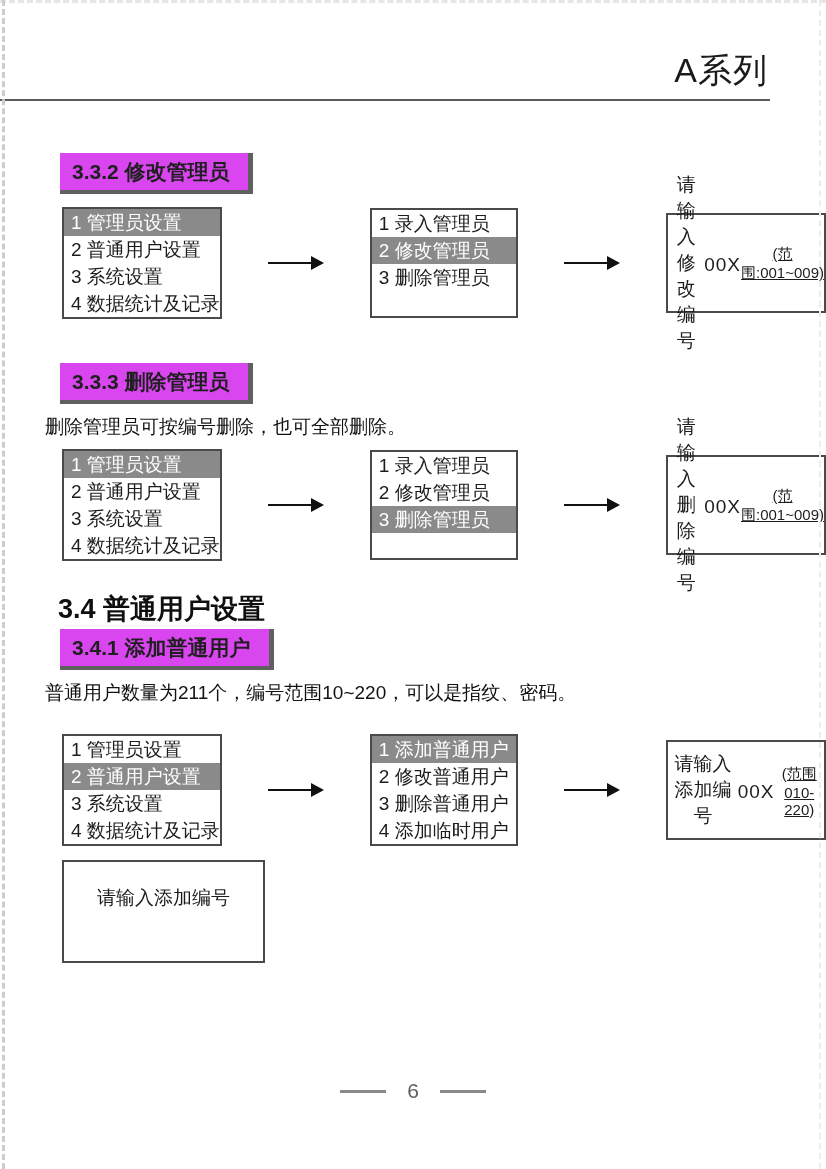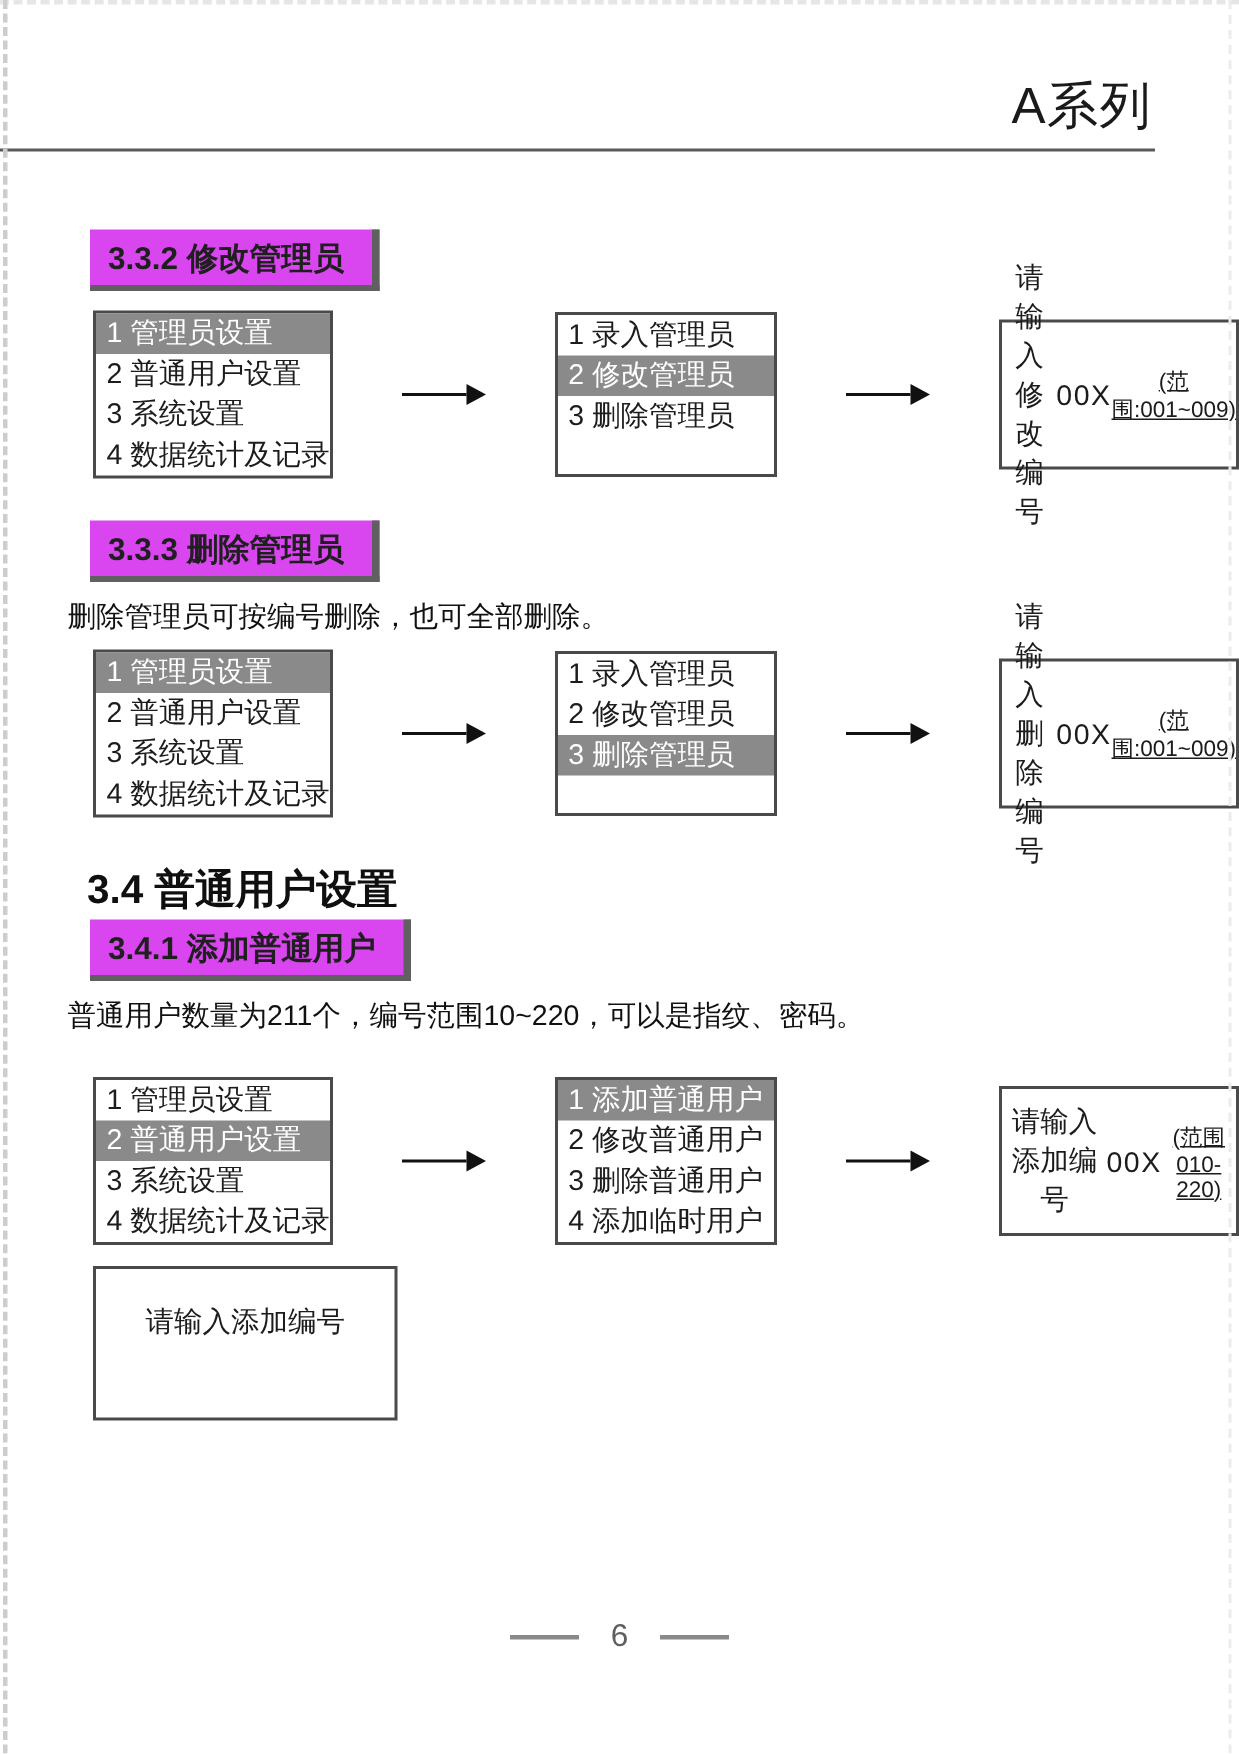--- a/index.html
+++ b/index.html
@@ -25,21 +25,21 @@
     display: inline-block;
     margin-left: 60px;
     background: #d946ef;
     border-right: 5px solid #606060;
     border-bottom: 4px solid #606060;
     padding: 5px 18px 4px 12px;
     font-size: 21px; font-weight: bold; color: #1f1f1f;
     white-space: nowrap;
   }
   .tab1 { margin-top: 52px; }
-  .tab2 { margin-top: 28px; }
+  .tab2 { margin-top: 44px; }
   .tab3 { margin-top: 2px; }
 
   .para { margin: 10px 0 0 45px; font-size: 19px; color: #111; }
 
   .h2 { margin: 30px 0 0 58px; font-size: 27px; font-weight: bold; color: #0f0f0f; }
 
   
   .diagram { display: flex; align-items: center; margin-left: 62px; gap: 44px; }
   .diagram1 { margin-top: 13px; }
   .diagram2 { margin-top: 9px; }

